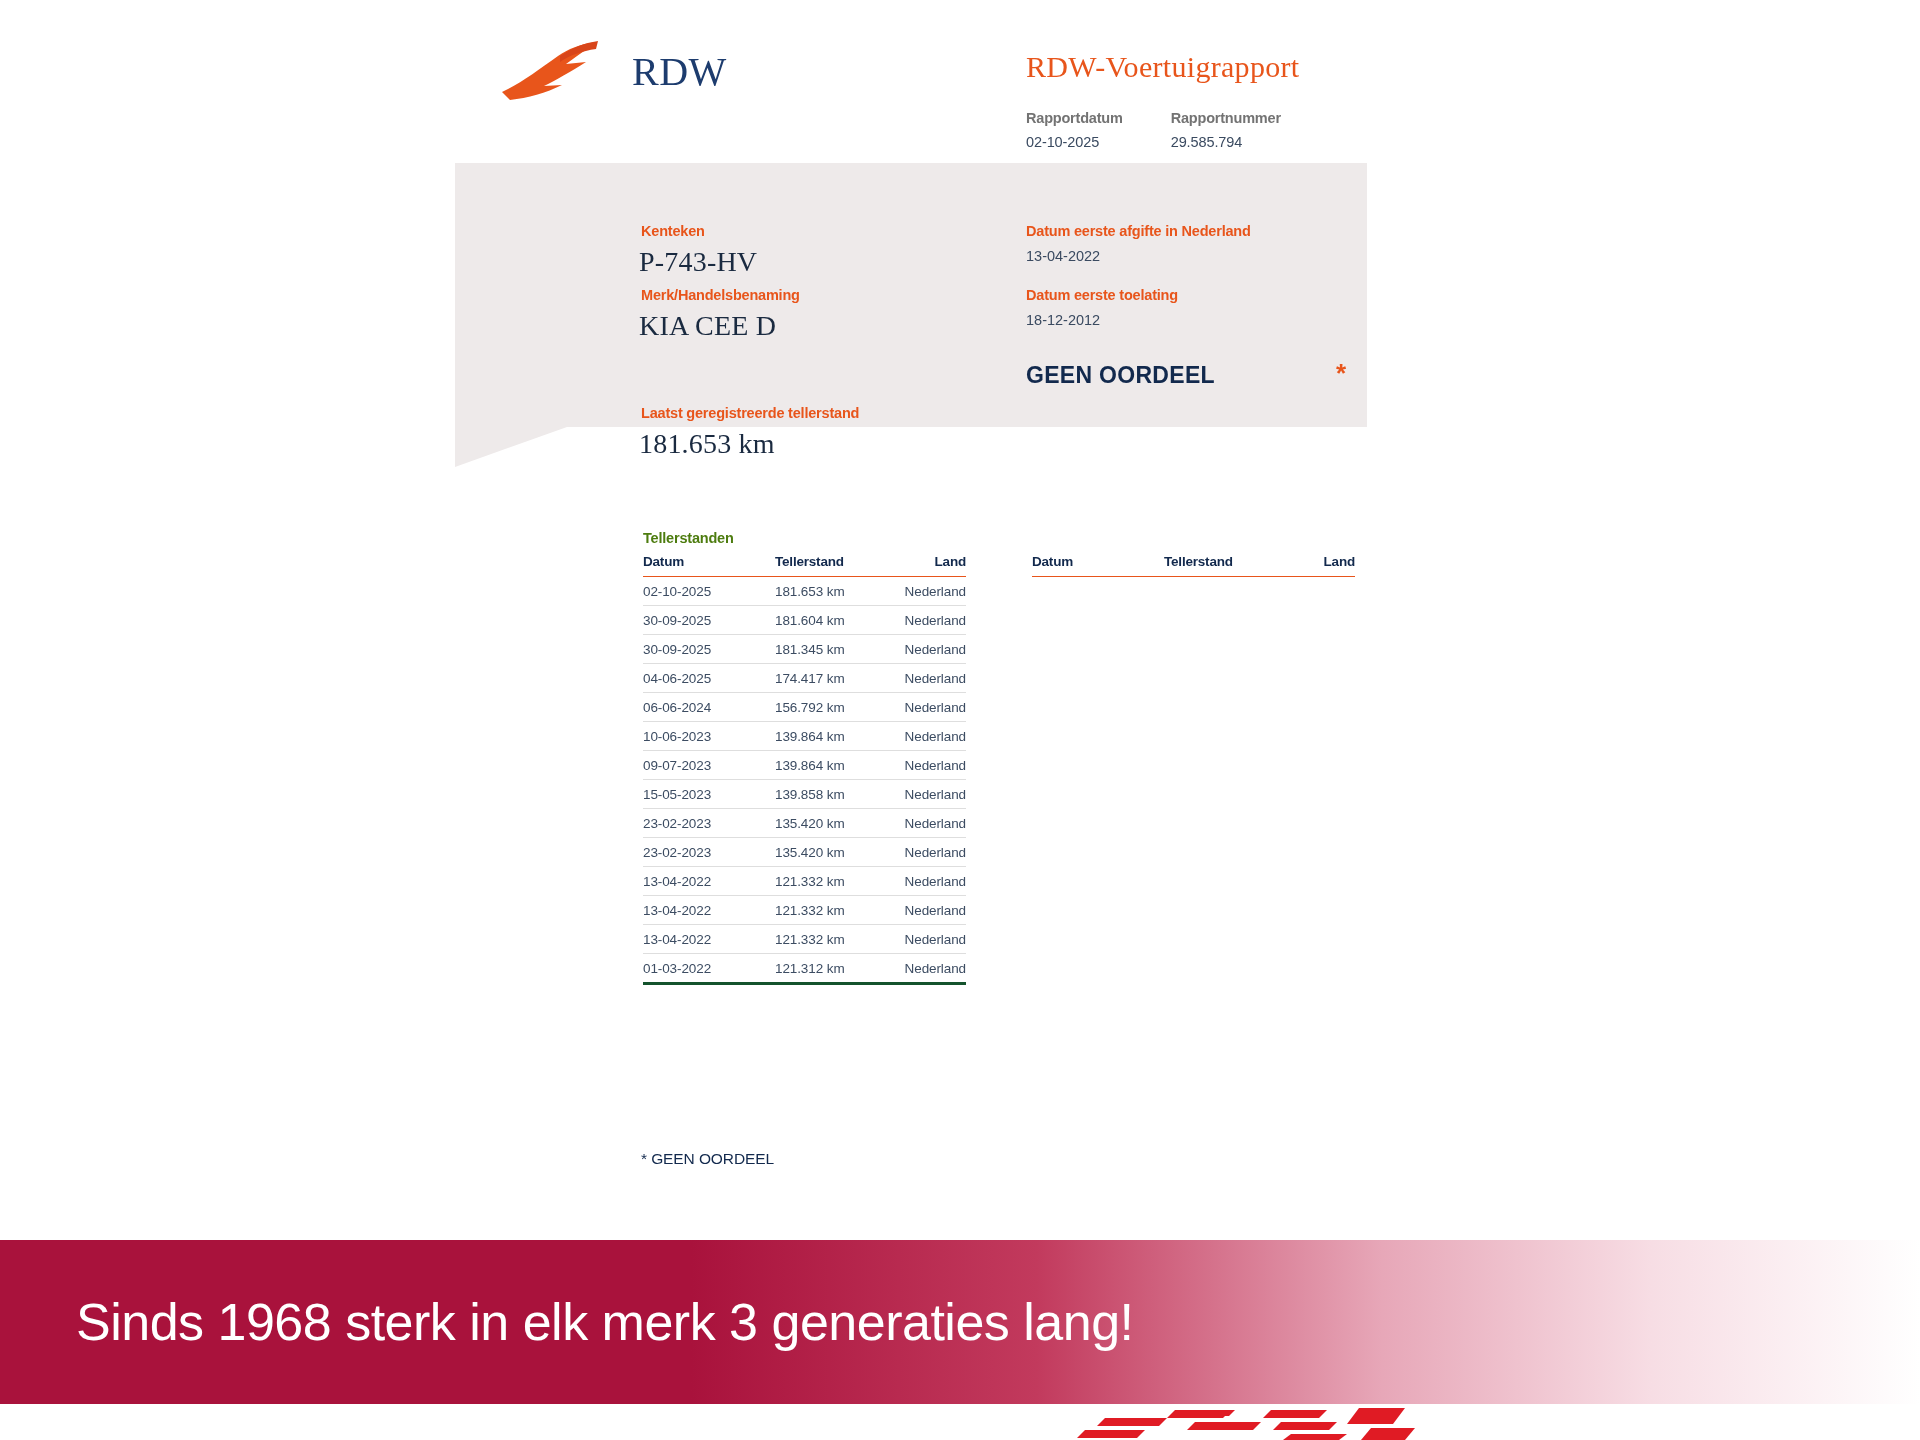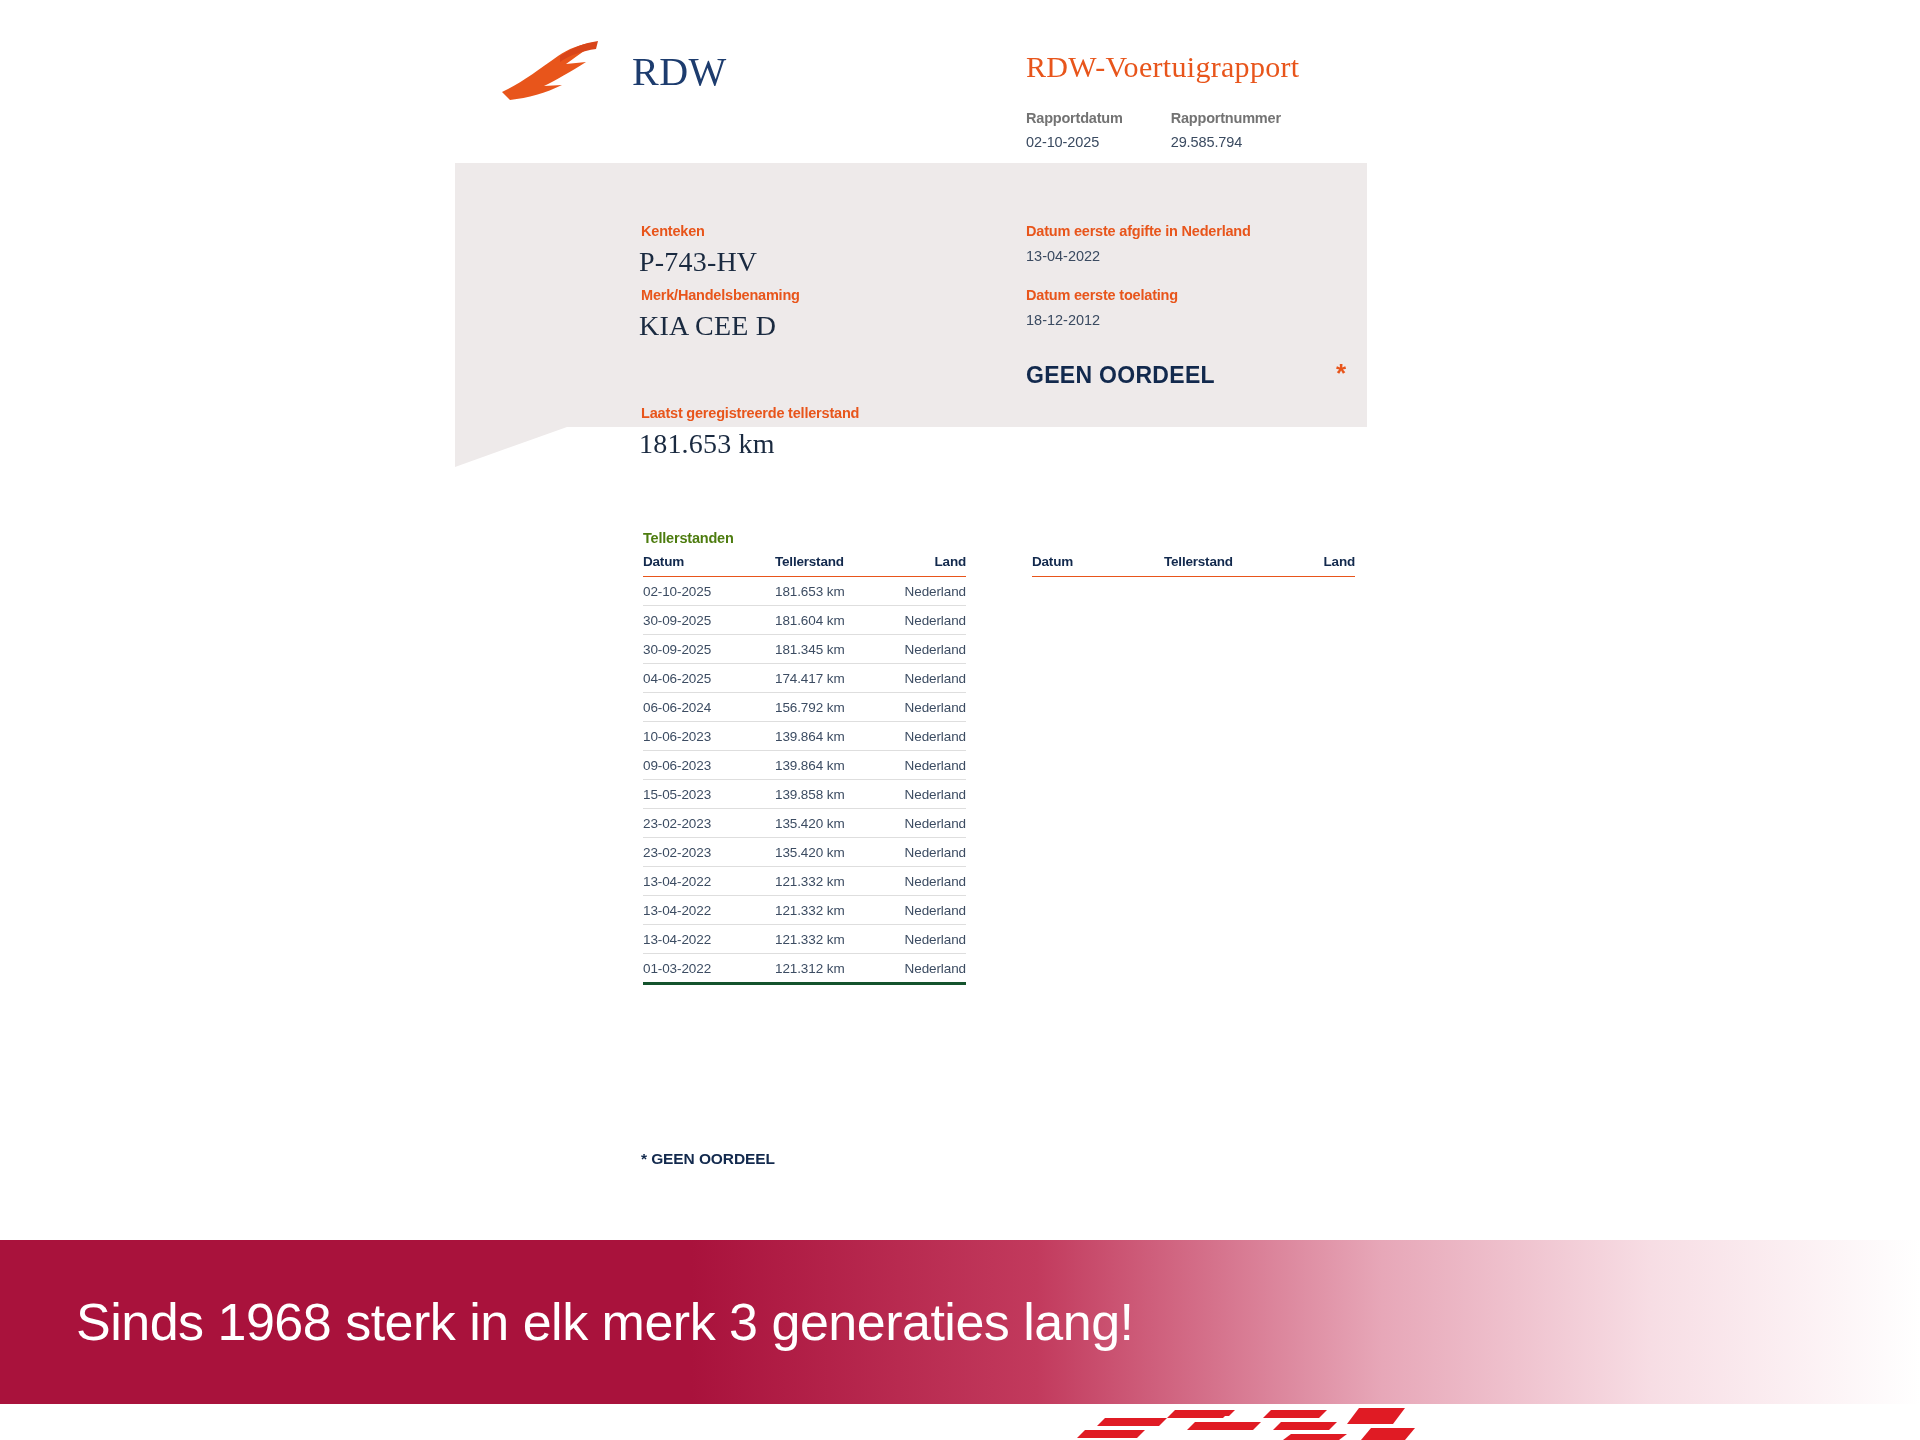--- a/index.html
+++ b/index.html
@@ -181,21 +181,21 @@
 
   
   .footnote {
     position: absolute;
     left: 641px;
     top: 1150px;
     width: 740px;
   }
   .footnote-title {
     font-size: 15.5px;
-    font-weight: bold;
+    font-weight: normal;
     color: #12294d;
     letter-spacing: -0.1px;
     margin-bottom: 9px;
   }
   .footnote-title .st { color: #12294d; }
   .footnote-body {
     font-size: 14px;
     color: #f0803f;
     line-height: 1.62;
     letter-spacing: -0.1px;
@@ -338,21 +338,21 @@
             <td class="c-datum">06-06-2024</td>
             <td class="c-stand">156.792 km</td>
             <td class="c-land">Nederland</td>
           </tr>
           <tr>
             <td class="c-datum">10-06-2023</td>
             <td class="c-stand">139.864 km</td>
             <td class="c-land">Nederland</td>
           </tr>
           <tr>
-            <td class="c-datum">09-06-2023</td>
+            <td class="c-datum">09-07-2023</td>
             <td class="c-stand">139.864 km</td>
             <td class="c-land">Nederland</td>
           </tr>
           <tr>
             <td class="c-datum">15-05-2023</td>
             <td class="c-stand">139.858 km</td>
             <td class="c-land">Nederland</td>
           </tr>
           <tr>
             <td class="c-datum">23-02-2023</td>

